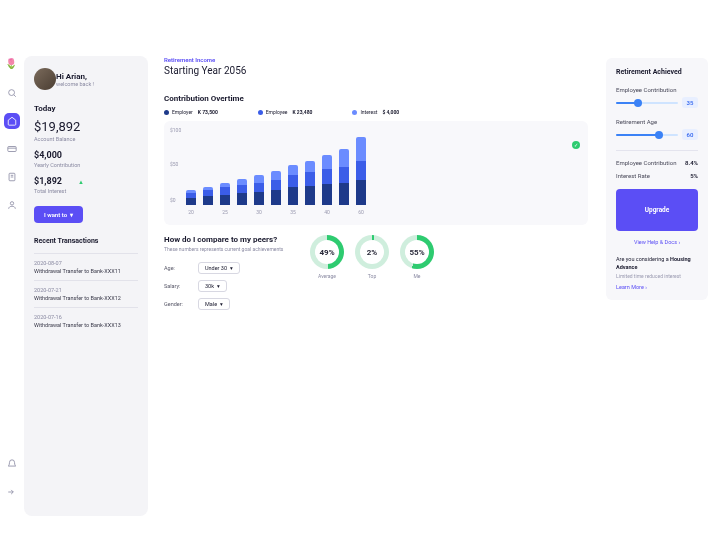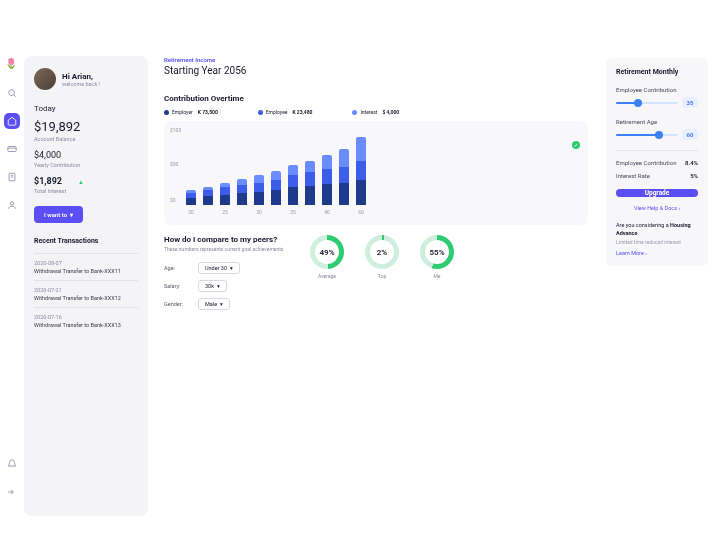--- a/index.html
+++ b/index.html
@@ -3,28 +3,28 @@
 <meta charset="utf-8">
 <style>
 *{box-sizing:border-box;margin:0;padding:0;font-family:-apple-system,BlinkMacSystemFont,"Segoe UI",Roboto,sans-serif}
 body{width:720px;height:540px;background:#fff;display:flex;font-size:7px;color:#1a1a2e;overflow:hidden}
 .rail{width:24px;height:100%;display:flex;flex-direction:column;align-items:center;padding:58px 0 0 0;gap:12px;background:#fff}
 .rail .logo{margin-bottom:4px;font-size:10px}
 .rail .icn{width:16px;height:16px;display:flex;align-items:center;justify-content:center;border-radius:5px;color:#8b8ba3;cursor:pointer}
 .rail .icn.active{background:#5b4ef5;color:#fff}
 .rail .spacer{flex:1}
 .sidebar{width:124px;height:460px;margin-top:56px;background:#f4f4f7;border-radius:8px;padding:12px 10px;display:flex;flex-direction:column}
-.profile{display:flex;align-items:center;gap:6px;margin-bottom:14px}
+.profile{display:flex;align-items:center;margin-bottom:14px}
 .avatar{width:22px;height:22px;border-radius:50%;background:linear-gradient(135deg,#7b6b5c,#4a3d32);flex:0 0 22px}
 .hello{font-weight:700;font-size:8px}
 .wb{font-size:5.5px;color:#8b8ba3}
-.today h4{font-size:8px;font-weight:400;margin-bottom:6px}
+.today h4{font-size:8px;font-weight:700;margin-bottom:6px}
 .bal{font-size:13px;font-weight:400;margin-bottom:2px}
 .lbl{font-size:5.5px;color:#8b8ba3;margin-bottom:8px}
-.sm{font-size:9px;font-weight:400;margin-bottom:2px}
+.sm{font-size:9px;font-weight:700;margin-bottom:2px}
 .ti{font-size:9px;font-weight:700;margin-bottom:2px;display:flex;align-items:center;gap:16px}
 .ti .up{color:#2ecb70;font-size:6px}
 .btn{background:#5b4ef5;color:#fff;border:none;border-radius:4px;padding:5px 10px;font-size:6px;font-weight:600;cursor:pointer;margin-top:4px;margin-bottom:14px;display:inline-flex;align-items:center;gap:3px;width:fit-content}
 .tx h5{font-size:7px;font-weight:700;margin-bottom:8px}
 .txi{border-top:1px solid #e2e2ea;padding:6px 0}
 .txi .d{font-size:5.5px;color:#8b8ba3;margin-bottom:2px}
 .txi .t{font-size:5.5px;color:#3a3a4a}
 .main{flex:1;padding:56px 14px 0 16px;display:flex;flex-direction:column;gap:10px}
 .hsec .cat{font-size:6px;color:#5b4ef5;font-weight:600;margin-bottom:2px}
 .hsec h2{font-size:10px;font-weight:400;margin-bottom:8px}
@@ -50,41 +50,41 @@
 .s1{background:#1e3a8a}
 .xl{text-align:center;font-size:5px;color:#9a9ab0;margin-top:4px}
 .check{position:absolute;top:20px;right:8px;width:8px;height:8px;background:#2ecb70;border-radius:50%;display:flex;align-items:center;justify-content:center;color:#fff;font-size:5px}
 .peers{display:flex;gap:16px}
 .peers-left{width:130px}
 .peers h3{font-size:8px;font-weight:700;margin-bottom:2px}
 .peers .sub{font-size:5px;color:#8b8ba3;margin-bottom:10px}
 .sel-row{display:flex;align-items:center;gap:6px;margin-bottom:6px;font-size:5.5px}
 .sel-row .k{width:28px;color:#5a5a6a}
 .sel{border:1px solid #d8d8e2;border-radius:3px;padding:2px 6px;font-size:5.5px;display:flex;align-items:center;gap:3px;cursor:pointer}
-.donuts{display:flex;gap:21px}
+.donuts{display:flex;gap:11px}
 .donut{display:flex;flex-direction:column;align-items:center;gap:4px}
 .ring{width:34px;height:34px;border-radius:50%;display:flex;align-items:center;justify-content:center;font-size:8px;font-weight:700;color:#2a2a3a;position:relative}
 .ring::before{content:"";position:absolute;inset:5px;background:#fff;border-radius:50%}
 .ring span{position:relative;z-index:1}
 .dl{font-size:5px;color:#8b8ba3}
 .rpanel{width:118px;padding:58px 12px 0 4px}
 .rcard{background:#f7f7fa;border-radius:6px;padding:10px 10px}
 .rcard h4{font-size:7px;font-weight:700;margin-bottom:10px}
 .srow{margin-bottom:10px}
 .srow .k{font-size:6px;color:#4a4a5a;margin-bottom:4px}
 .slider{display:flex;align-items:center;gap:4px}
 .track{flex:1;height:2px;background:#cfe4ff;border-radius:2px;position:relative}
 .fill{position:absolute;left:0;top:0;height:100%;background:#3b82f6;border-radius:2px}
 .thumb{position:absolute;top:-3px;width:8px;height:8px;background:#3b82f6;border-radius:50%}
 .sv{background:#e8efff;color:#3b6cf0;font-size:6px;font-weight:600;padding:2px 4px;border-radius:3px;min-width:16px;text-align:center}
 .divider{height:1px;background:#e4e4ee;margin:8px 0}
 .krow{display:flex;justify-content:space-between;font-size:6px;margin-bottom:6px}
 .krow .k{color:#4a4a5a}
 .krow .v{font-weight:600}
-.upg{background:#5b4ef5;color:#fff;border:none;border-radius:4px;padding:0 0;width:100%;font-size:6.5px;font-weight:700;cursor:pointer;margin-top:4px}
+.upg{background:#5b4ef5;color:#fff;border:none;border-radius:4px;padding:17px 0;width:100%;font-size:6.5px;font-weight:700;cursor:pointer;margin-top:4px}
 .help{text-align:center;font-size:5.5px;color:#5b4ef5;margin-top:8px;cursor:pointer}
 .promo{margin-top:10px;font-size:5.5px;line-height:1.5}
 .promo b{font-weight:700}
 .promo .lt{color:#9a9ab0;font-size:5px}
 .learn{color:#5b4ef5;font-size:5.5px;margin-top:4px;cursor:pointer}
 svg{display:block}
 </style>
 </head>
 <body>
 
@@ -322,21 +322,21 @@
             <span>55%</span>
           </div>
           <div class="dl">Me</div>
         </div>
       </div>
   </div>
 </div>
 
 <div class="rpanel">
   <div class="rcard">
-    <h4>Retirement Monthly</h4>
+    <h4>Retirement Achieved</h4>
     <div class="srow">
       <div class="k">Employee Contribution</div>
       <div class="slider">
           <div class="track">
             <div class="fill" style="width:35%"></div>
             <div class="thumb" style="left:calc(35% - 4px)"></div>
           </div>
           <div class="sv">35</div>
         </div>
     </div>

